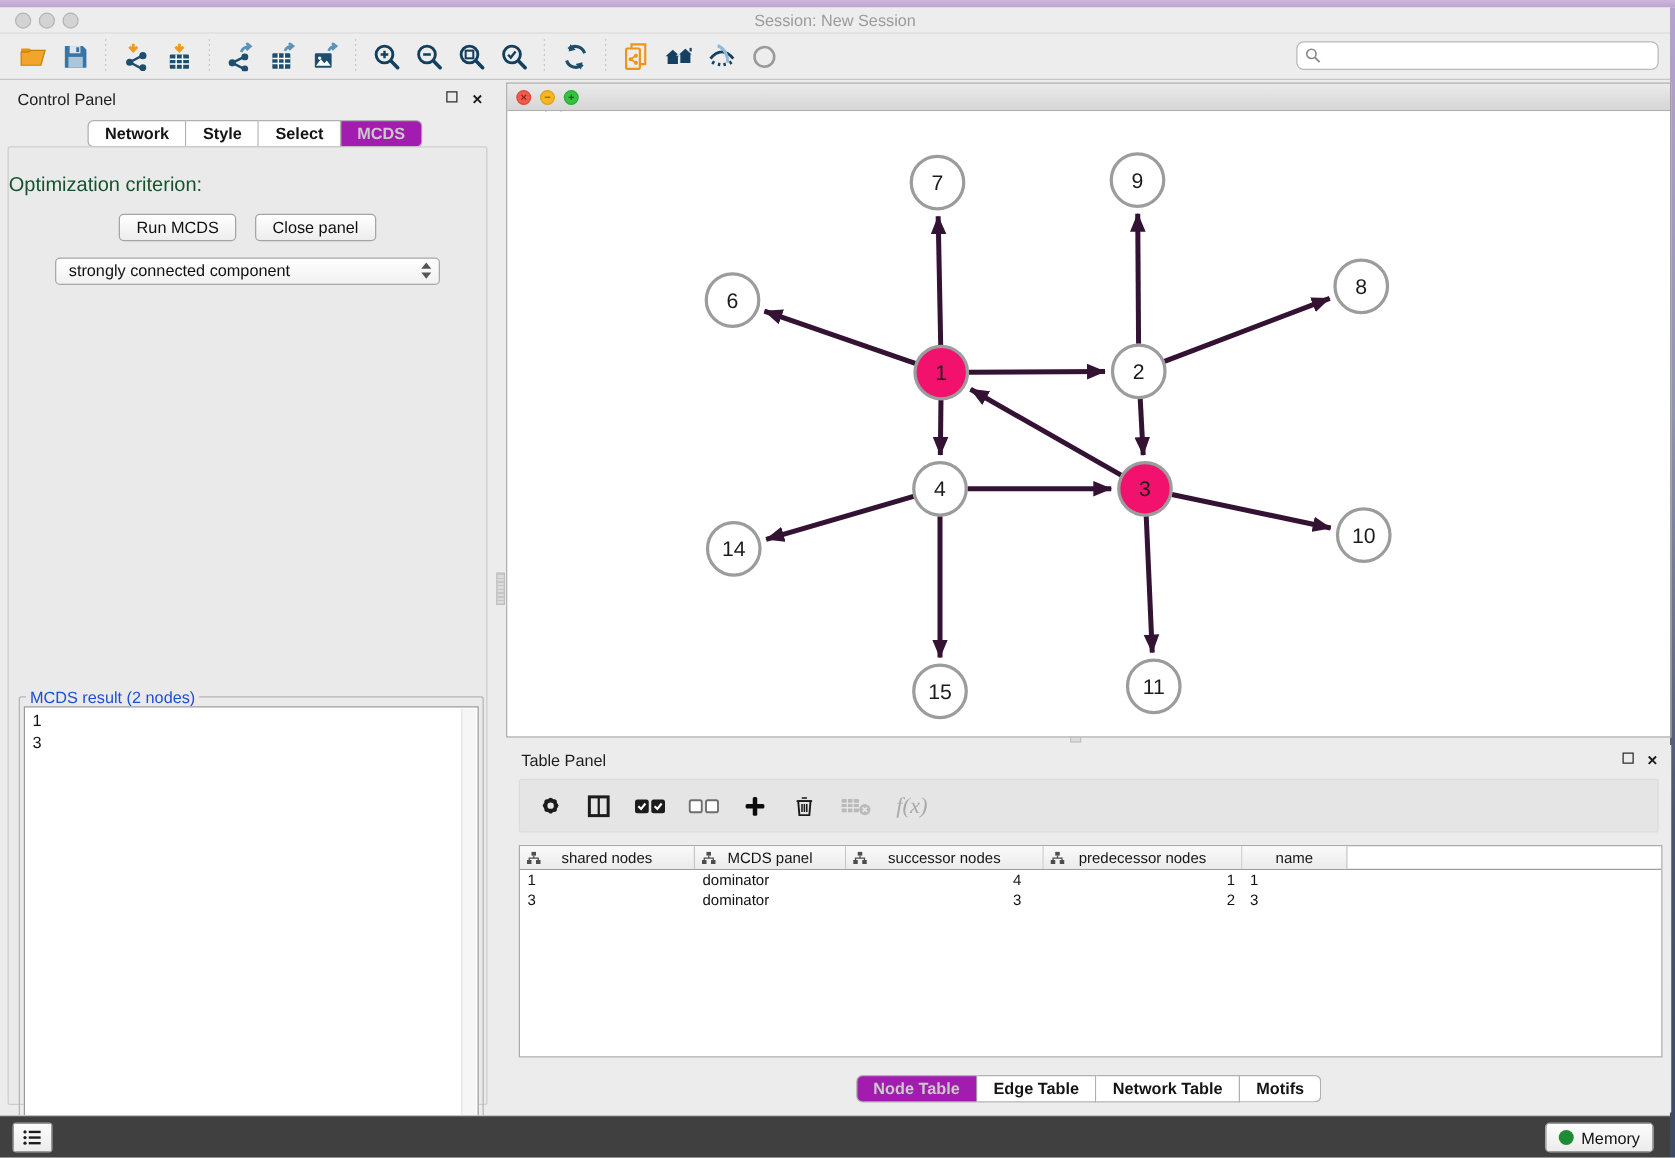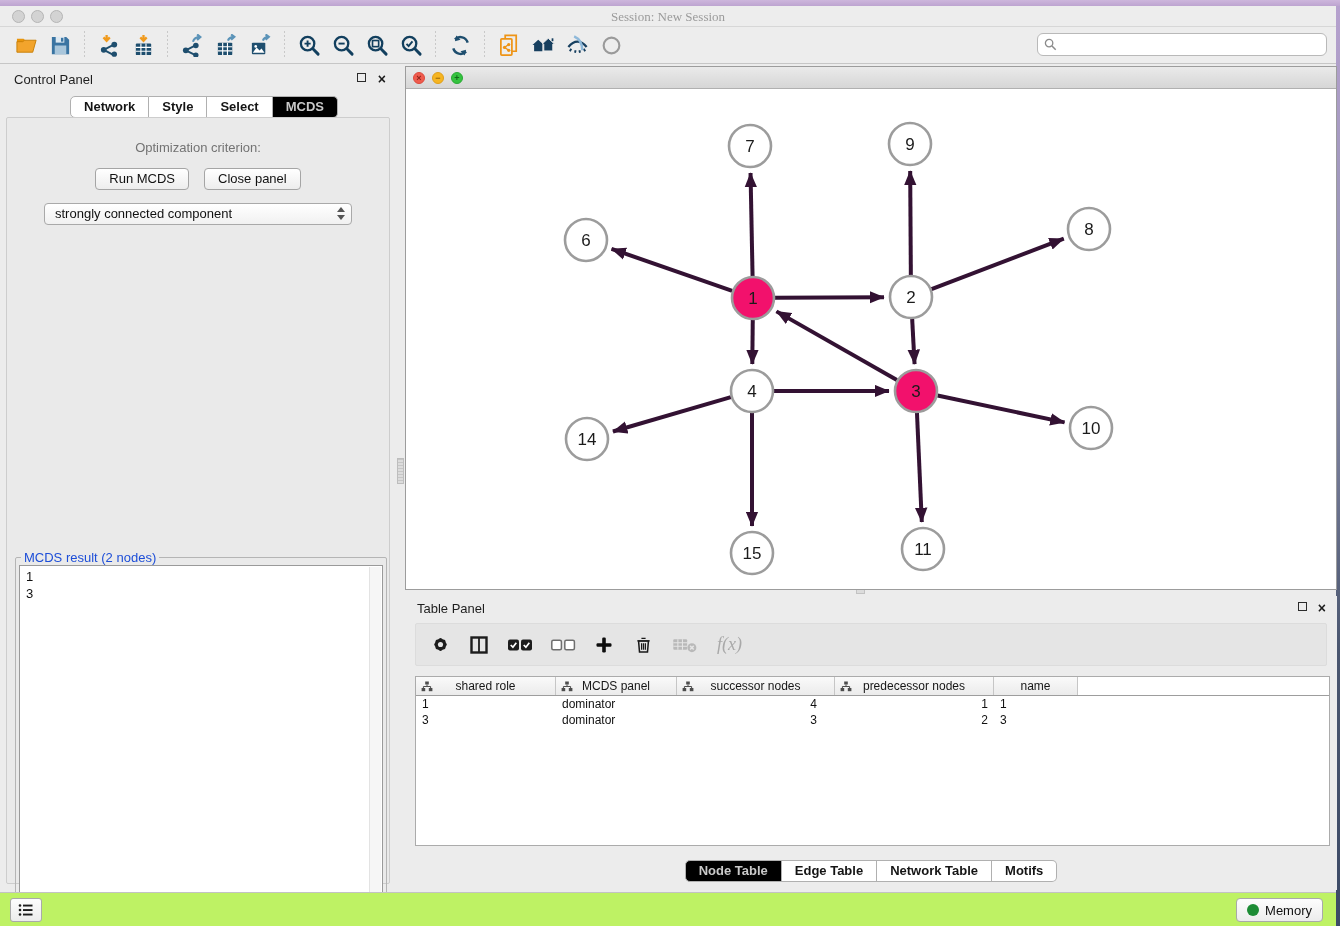--- a/index.html
+++ b/index.html
@@ -9,21 +9,21 @@
   
   #desktop-top { position:absolute; left:0; top:0; width:1340px; height:6px;
     background:linear-gradient(#cdb6dc,#bda4d0); }
   #desktop-right { position:absolute; right:0; top:6px; width:4px; height:920px;
     background:linear-gradient(#b6a1ce 0%,#9193b1 35%,#4a566f 70%,#3c4a66 100%); }
   #titlebar { position:absolute; left:0; top:6px; width:1336px; height:21px;
     background:#ededed; border-bottom:1px solid #d7d7d7; }
   .mac-dot { position:absolute; top:4px; width:13px; height:13px; border-radius:50%;
     background:#d3d3d3; border:1px solid #b5b5b5; }
   #main-title { position:absolute; left:0; right:0; top:3px; text-align:center;
-    font-size:13px; color:#9b9b9b;font-family:Liberation Serif, serif; }
+    font-size:13px; color:#9b9b9b; }
 
   
   #toolbar { position:absolute; left:0; top:27px; width:1336px; height:37px;
     background:#ededed; border-bottom:1px solid #c6c6c6;
     display:flex; align-items:center; padding-left:9px; }
   .tbtn { width:30px; height:30px; display:flex; align-items:center; justify-content:center; margin:0 2px; }
   .tbtn svg { width:23px; height:23px; }
   .tsep { width:1px; height:28px; margin:0 7px;
     background:repeating-linear-gradient(#c9c9c9 0 2px,#ededed 2px 4px); }
   #search-box { position:absolute; right:9px; top:6px; width:290px; height:23px;
@@ -34,33 +34,33 @@
 
   
   .panel-header { font-size:13px; color:#1e1e1e; }
   .float-icon { display:inline-block; width:9px; height:9px; border:1.6px solid #2b2b2b; }
   .close-icon { font-size:14px; font-weight:bold; color:#1c1c1c; line-height:10px; }
   .tabbar { display:flex; justify-content:center; }
   .tab { background:#fff; border:1px solid #b0b0b0; border-left:none;
     padding:2px 13px 3px; font-size:13px; font-weight:600; color:#141414; white-space:nowrap; }
   .tab:first-child { border-left:1px solid #b0b0b0; border-radius:5px 0 0 5px; }
   .tab:last-child { border-radius:0 5px 5px 0; }
-  .tab.sel { background:#000000; color:#c9c9c9; }
+  .tab.sel { background:#a21caf; color:#c9c9c9; }
   .btn { background:linear-gradient(#ffffff,#ededed); border:1px solid #a5a5a5;
     border-radius:4px; font-size:13px; color:#111; padding:2px 13px 3px; }
 
   
   #control-panel { position:absolute; left:0; top:64px; width:396px; height:828px; background:#ececec; }
   #cp-header { position:absolute; left:14px; top:8px; }
   #cp-float { position:absolute; right:30px; top:9px; }
   #cp-close { position:absolute; right:10px; top:10px; }
   #cp-tabs { position:absolute; left:12px; right:0; top:32px; }
   #cp-content { position:absolute; left:6px; right:6px; top:53px; bottom:8px;
     background:#eaeaea; border:1px solid #cdcdcd; border-radius:2px; }
-  #opt-label { margin-top:22px; text-align:center; font-size:13px; color:#737373; }
+  #opt-label { margin-top:22px; text-align:left; font-size:16px; color:#14532d; }
   #criterion { position:relative; margin:13px auto 0; width:308px; height:22px;
     background:linear-gradient(#ffffff,#f1f1f1); border:1px solid #a9a9a9; border-radius:4px;
     font-size:13px; color:#111; padding:2px 20px 0 10px; }
   #criterion .stepper { position:absolute; right:6px; top:3px; }
   .tri-up { width:0; height:0; border-left:4px solid transparent; border-right:4px solid transparent;
     border-bottom:5px solid #555; margin-bottom:2.5px; }
   .tri-dn { width:0; height:0; border-left:4px solid transparent; border-right:4px solid transparent;
     border-top:5px solid #555; }
   #cp-buttons { margin-top:13px; display:flex; justify-content:center; gap:15px; }
   #result-fieldset { position:absolute; left:8px; top:432px; width:372px; height:372px;
@@ -110,21 +110,21 @@
   .th { background:linear-gradient(#fafafa,#ebebeb); border-right:1px solid #c6c6c6;
     display:flex; align-items:center; font-size:12px; color:#161616; position:relative; }
   .th .hicon { position:absolute; left:5px; top:4px; }
   .th .hlabel { width:100%; text-align:center; }
   .tr { display:flex; height:16px; font-size:12px; color:#111; }
   .td { padding:1px 6px 0; white-space:nowrap; overflow:hidden; }
   #tp-tabs { position:absolute; left:0; right:0; bottom:8px; }
 
   
   #status-bar { position:absolute; left:0; top:892px; width:1336px; height:34px;
-    background:#bef264; border-top:1px solid #c3c3c3; }
+    background:#404040; border-top:1px solid #c3c3c3; }
   #list-btn { position:absolute; left:10px; top:5px; width:32px; height:24px;
     background:linear-gradient(#fdfdfd,#ececec); border:1px solid #a9a9a9; border-radius:3px;
     display:flex; align-items:center; justify-content:center; }
   #memory-btn { position:absolute; right:13px; top:5px; height:24px;
     background:linear-gradient(#fdfdfd,#ececec); border:1px solid #a9a9a9; border-radius:4px;
     display:flex; align-items:center; gap:6px; padding:0 10px; font-size:13px; color:#111; }
   #memory-dot { width:12px; height:12px; border-radius:50%; background:#1d8c35; }
 </style>
 </head>
 <body>
@@ -432,21 +432,21 @@
     <div id="nt-header">
         <div class="th" style="width: 140px;">
           <svg class="hicon" viewBox="0 0 12 11" width="12" height="11">
             <g fill="#4d4d4d">
               <rect x="4.2" y="0.5" width="3.6" height="3"></rect>
               <rect x="0.6" y="7" width="3.6" height="3.2"></rect>
               <rect x="7.8" y="7" width="3.6" height="3.2"></rect>
             </g>
             <path d="M6 3.5v2M2.4 7V5.5h7.2V7" fill="none" stroke="#4d4d4d" stroke-width="1"></path>
           </svg>
-          <span class="hlabel">shared role</span>
+          <span class="hlabel">shared nodes</span>
         </div>
         <div class="th" style="width: 121px;">
           <svg class="hicon" viewBox="0 0 12 11" width="12" height="11">
             <g fill="#4d4d4d">
               <rect x="4.2" y="0.5" width="3.6" height="3"></rect>
               <rect x="0.6" y="7" width="3.6" height="3.2"></rect>
               <rect x="7.8" y="7" width="3.6" height="3.2"></rect>
             </g>
             <path d="M6 3.5v2M2.4 7V5.5h7.2V7" fill="none" stroke="#4d4d4d" stroke-width="1"></path>
           </svg>

